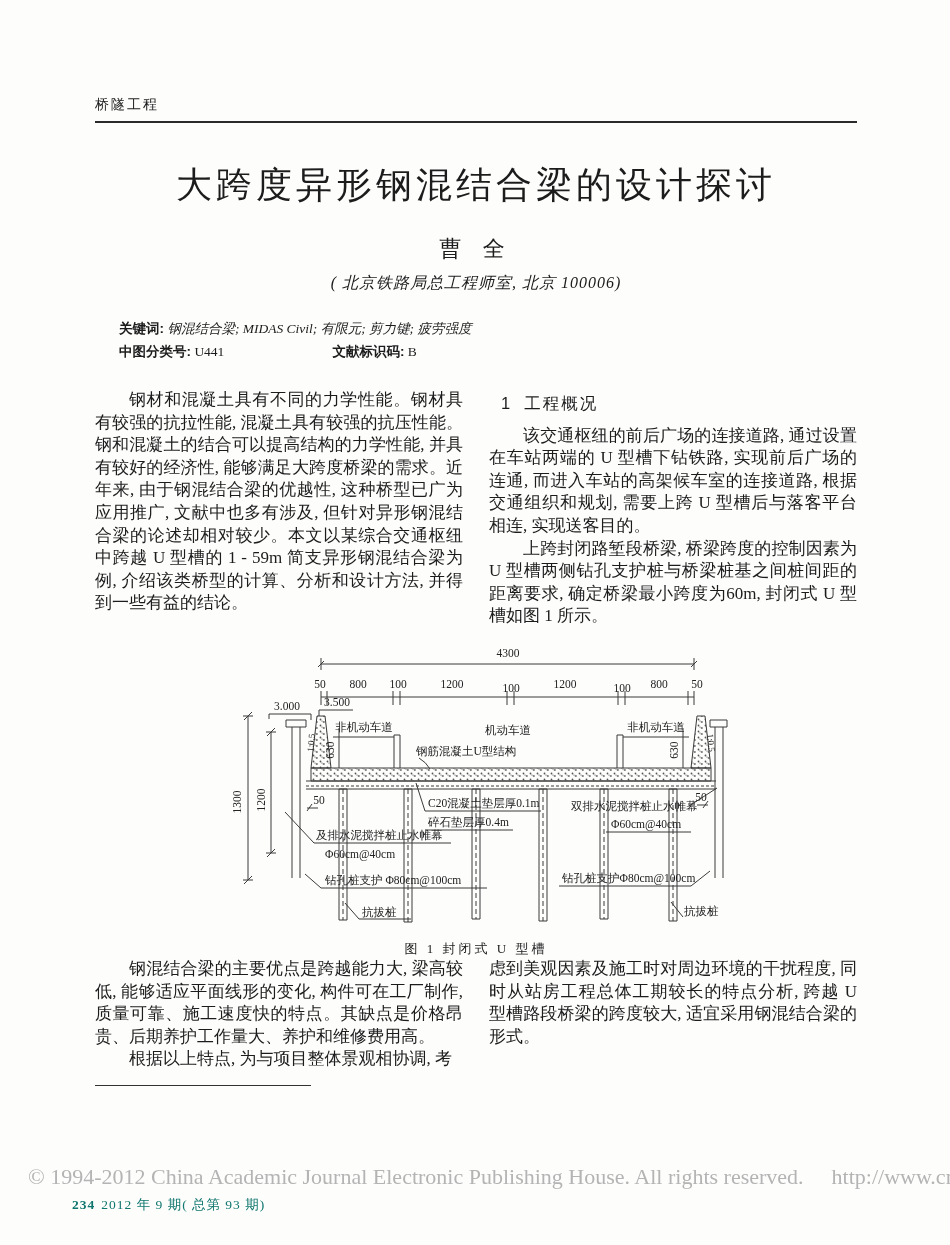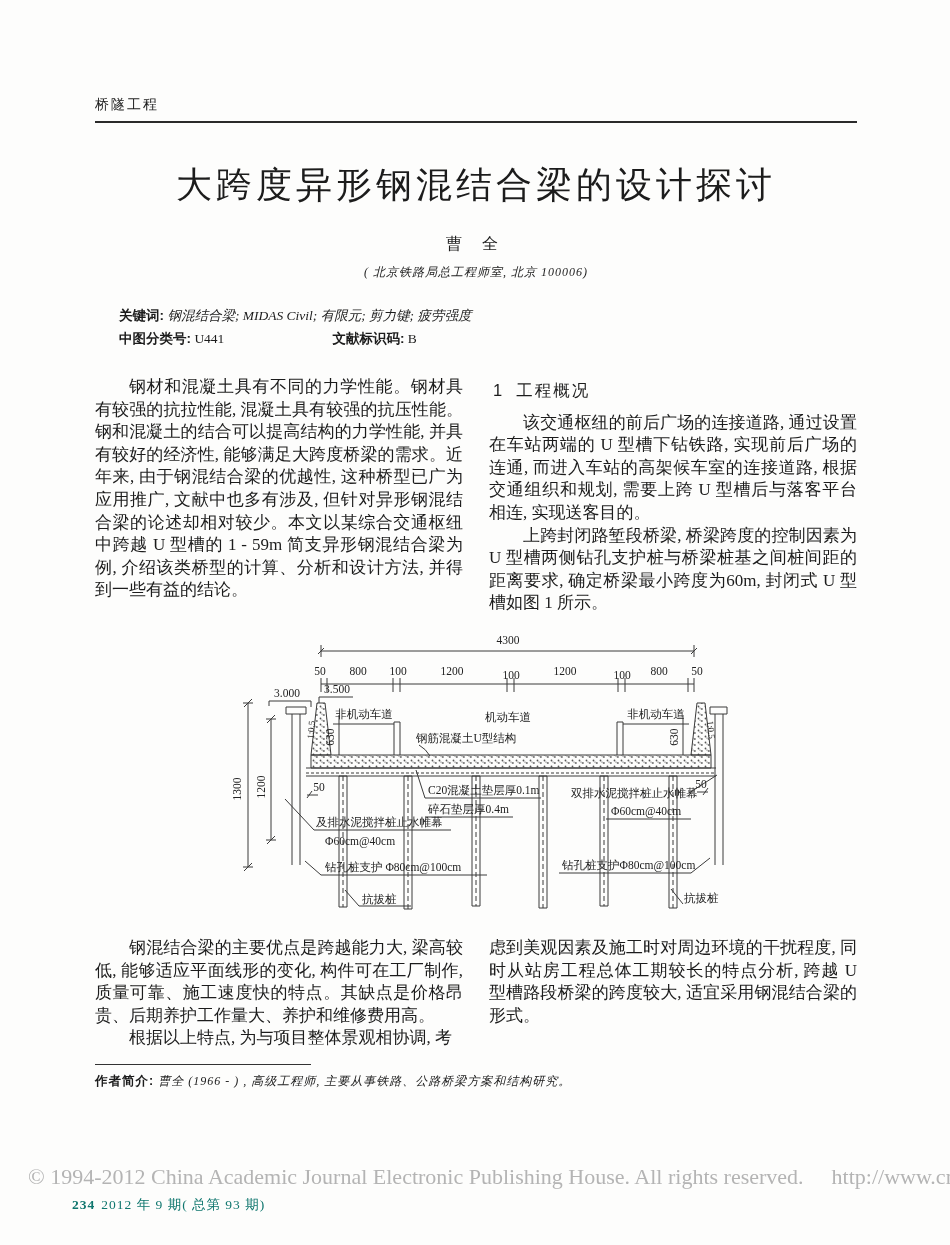--- a/index.html
+++ b/index.html
@@ -5,37 +5,37 @@
   html,body{margin:0;padding:0;}
   body{
     width:950px;height:1245px;position:relative;background:#fdfdfc;
     font-family:"Liberation Serif","DejaVu Serif",serif;color:#1c1c1c;
     overflow:hidden;
   }
   .content{position:absolute;left:95px;top:96px;width:762px;}
   .col-header{font-size:14px;letter-spacing:2px;}
   .header-rule{border:none;border-top:2px solid #2a2a2a;margin:7px 0 0 0;}
   .title{margin-top:38px;text-align:center;font-size:36px;letter-spacing:4px;white-space:nowrap;}
-  .author{margin-top:24px;text-align:center;font-size:16px;letter-spacing:8px;}
-  .affil{margin-top:9px;text-align:center;font-size:12px;font-style:italic;letter-spacing:1px;}
+  .author{margin-top:24px;text-align:center;font-size:22px;letter-spacing:8px;}
+  .affil{margin-top:9px;text-align:center;font-size:16px;font-style:italic;letter-spacing:1px;}
   .abstract{margin:24px 18px 0 24px;font-size:13.5px;line-height:22.5px;text-align:justify;}
   .hei{font-family:"Liberation Sans","DejaVu Sans",sans-serif;font-weight:bold;font-style:normal;}
   .kai{font-style:italic;}
   .clc-row{margin-top:0;}
   .clc-row .doc{margin-left:108px;}
   .columns{display:flex;gap:26px;margin-top:26px;}
   .col{width:368px;font-size:17px;line-height:22.6px;text-align:justify;}
   .col p{margin:0;}
   .col p.indent{text-indent:2em;}
-  .sec-heading{font-family:"Liberation Sans","DejaVu Sans",sans-serif;font-size:16.5px;margin:3px 0 10px 4px;letter-spacing:2px;}
+  .sec-heading{font-family:"Liberation Sans","DejaVu Sans",sans-serif;font-size:16.5px;margin:3px 0 10px 12px;letter-spacing:2px;}
   .sec-heading .num{margin-right:14px;letter-spacing:0;}
   .figure-block{margin-top:12px;text-align:center;}
   .figure-block svg{display:block;margin:0 auto;}
   .fig-caption{font-size:13px;margin-top:2px;letter-spacing:3px;}
-  .columns.second{margin-top:12px;font-family:Liberation Serif, serif;}
+  .columns.second{margin-top:0;font-family:Liberation Serif, serif;}
   .footnote{margin-top:14px;}
   .fn-rule{border:none;border-top:1.5px solid #333;width:216px;margin:0;}
   .bio{margin-top:8px;font-size:12px;font-style:italic;letter-spacing:1px;}
   .bio .hei{font-size:12.5px;}
   .copyright{position:absolute;left:28px;top:1164px;width:910px;color:#b4b4b4;
     font-size:22px;white-space:nowrap;}
   .copyright .url{margin-left:28px;}
   .page-issue{position:absolute;left:72px;top:1196px;font-size:13.5px;color:#0f766e;letter-spacing:1px;}
   .page-issue .pn{font-weight:bold;margin-right:6px;}
   svg text{font-family:"Liberation Serif","DejaVu Serif",serif;fill:#222;}
@@ -214,33 +214,33 @@
       <text class="lbl" x="207" y="186">碎石垫层厚0.4m</text>
       <text class="lbl" x="350" y="170">双排水泥搅拌桩止水帷幕</text>
       <text class="lbl" x="390" y="188">Φ60cm@40cm</text>
       <text class="lbl" x="95" y="199">及排水泥搅拌桩止水帷幕</text>
       <text class="lbl" x="104" y="218">Φ60cm@40cm</text>
       <text class="lbl" x="104" y="244">钻孔桩支护 Φ80cm@100cm</text>
       <text class="lbl" x="341" y="242">钻孔桩支护Φ80cm@100cm</text>
       <text class="lbl" x="141" y="276">抗拔桩</text>
       <text class="lbl" x="463" y="275">抗拔桩</text>
     </svg>
+    <div class="fig-caption">图 1   封闭式 U 型槽</div>
   </div>
 
   <div class="columns second">
     <div class="col">
       <p class="indent">钢混结合梁的主要优点是跨越能力大, 梁高较低, 能够适应平面线形的变化, 构件可在工厂制作, 质量可靠、施工速度快的特点。其缺点是价格昂贵、后期养护工作量大、养护和维修费用高。</p>
       <p class="indent">根据以上特点, 为与项目整体景观相协调, 考</p>
     </div>
     <div class="col">
       <p>虑到美观因素及施工时对周边环境的干扰程度, 同时从站房工程总体工期较长的特点分析, 跨越 U 型槽路段桥梁的跨度较大, 适宜采用钢混结合梁的形式。</p>
     </div>
   </div>
 
   <div class="footnote">
     <hr class="fn-rule">
-    <div class="bio"><span class="hei">作者简介:</span> <span>曹全 (1966 - ) , 高级工程师, 主要从事铁路、公路桥梁方案和结构研究。</span></div>
   </div>
 
 </div>
 
 <div class="copyright"><span>© 1994-2012 China Academic Journal Electronic Publishing House. All rights reserved.</span><span class="url">http://www.cnki.net</span></div>
 <div class="page-issue"><span class="pn">234</span><span>2012 年 9 期( 总第 93 期)</span></div>
 
 </body></html>

